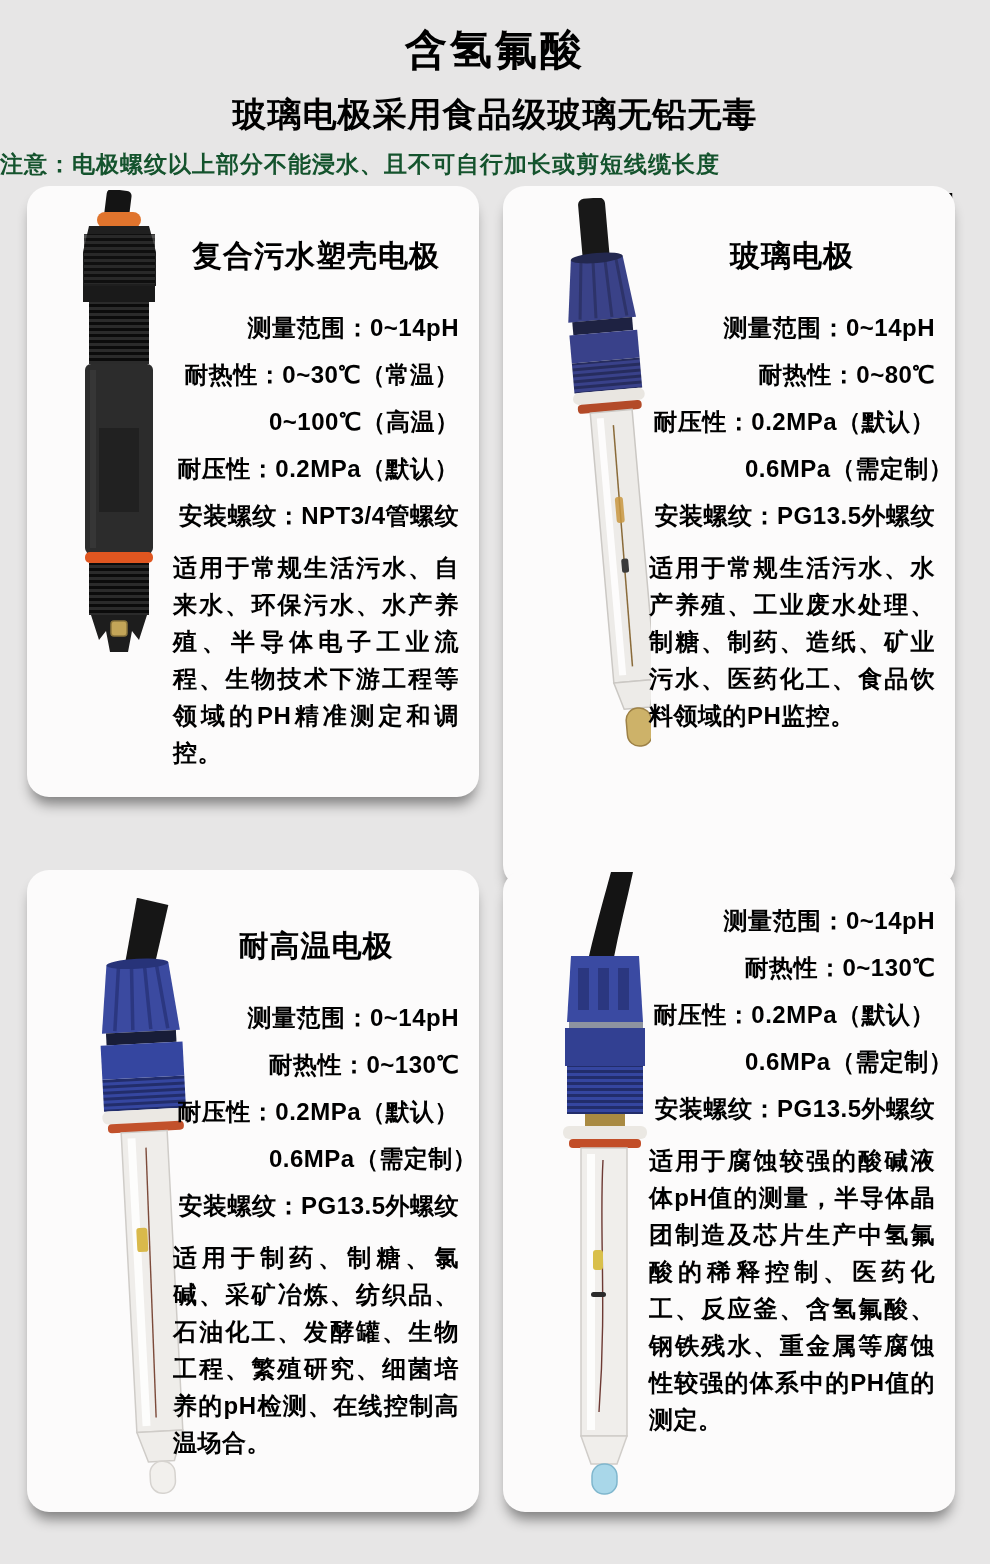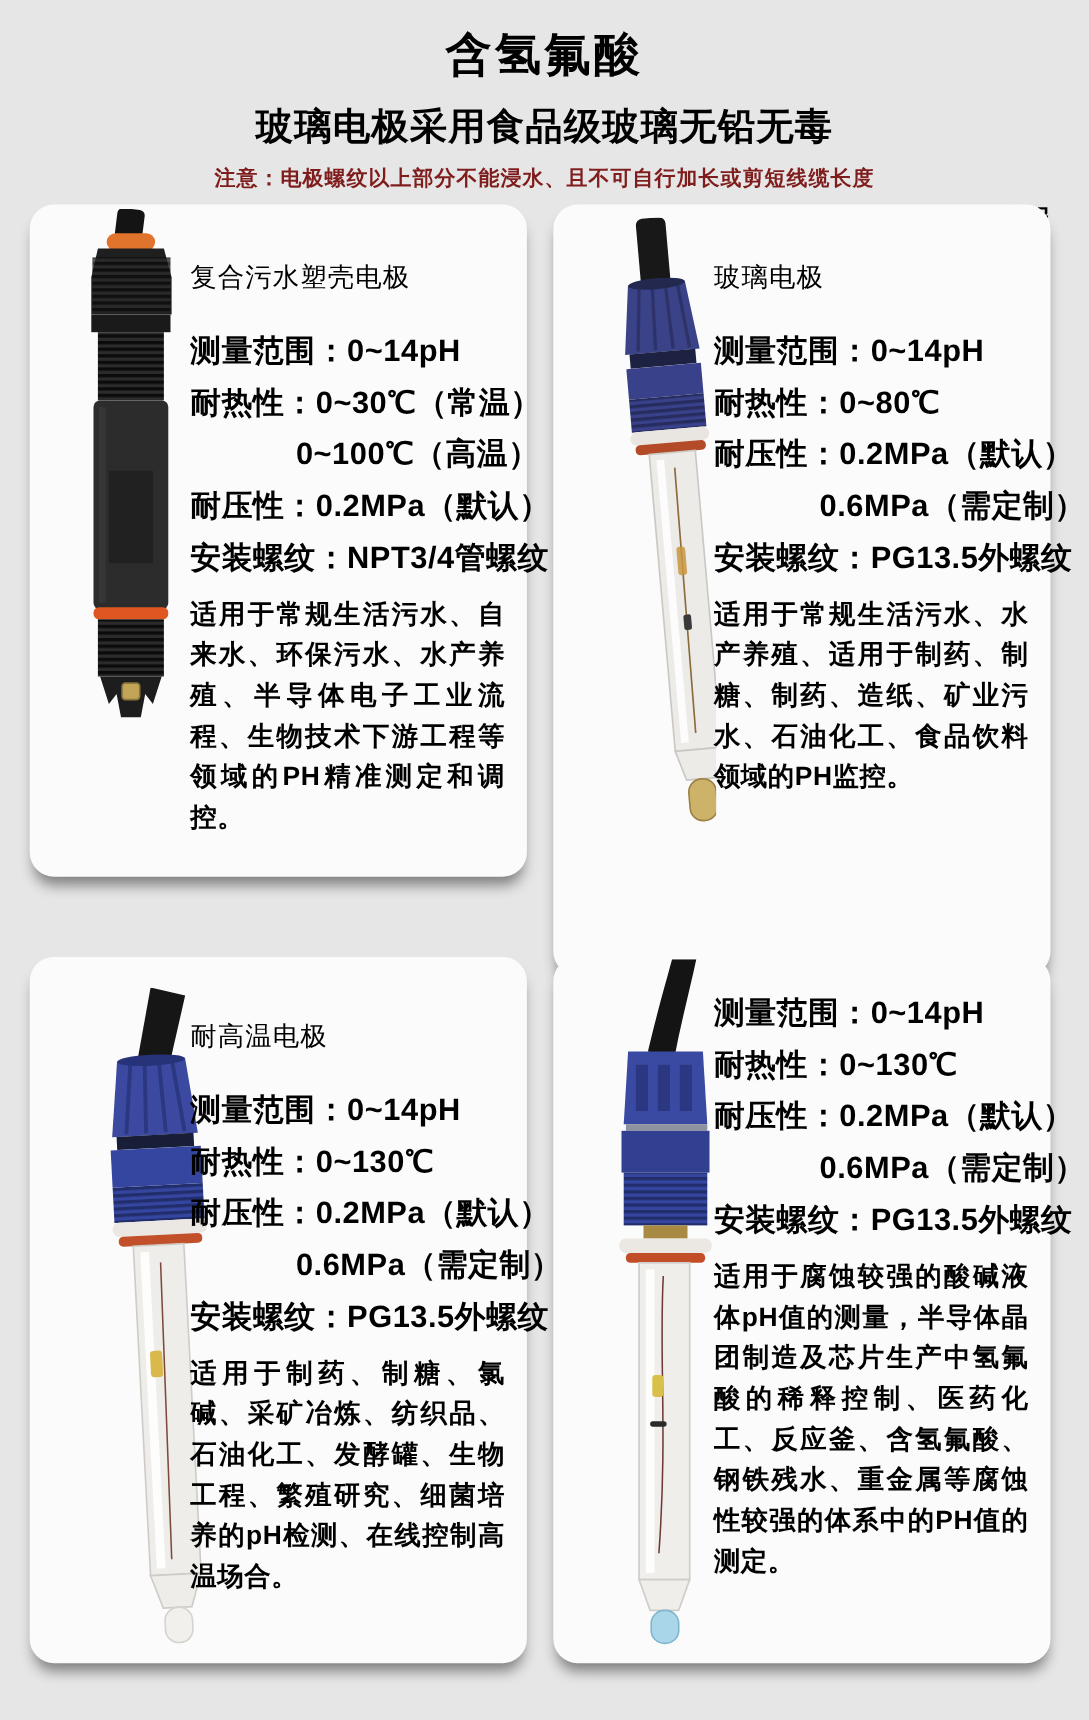--- a/index.html
+++ b/index.html
@@ -11,22 +11,22 @@
   
   .page-title {
     text-align:center; font-size:42px; font-weight:900;
     padding-top:22px; letter-spacing:3px;
   }
   .page-subtitle {
     text-align:center; font-size:34px; font-weight:800;
     margin-top:14px; letter-spacing:1px;
   }
   .page-warning {
-    text-align:center; font-size:19px; font-weight:800;
-    margin-top:11px; letter-spacing:1px; color:#7f1d1d;
+    font-size:23px; font-weight:800;
+    margin-top:11px; letter-spacing:1px; color:#14532d;
   }
   .service-note {
     text-align:right; font-size:22px; font-weight:700;
     margin-top:8px; padding-right:34px; letter-spacing:1px;
   }
   
   .card {
     position:absolute; width:452px; background:#fcfbfb;
     border-radius:22px;
     box-shadow:0 11px 13px -4px rgba(0,0,0,0.45);
@@ -38,28 +38,28 @@
 
   .electrode { position:absolute; }
   .card-1 .electrode { left:32px; top:4px;  width:116px; height:466px; }
   .card-2 .electrode { left:36px; top:12px; width:112px; height:560px; }
   .card-3 .electrode { left:46px; top:28px; width:120px; height:600px; }
   .card-4 .electrode { left:38px; top:2px;  width:120px; height:624px; }
   .electrode svg { width:100%; height:100%; display:block; }
 
   .card-body { position:absolute; left:146px; right:20px; top:0; }
   .card-title {
-    text-align:left; font-size:24px; font-weight:400;
+    text-align:center; font-size:30px; font-weight:700;
     margin-top:50px; letter-spacing:1px; white-space:nowrap;
   }
   .card-3 .card-title, .card-4 .card-title { margin-top:56px; }
   .specs { margin-top:27px; }
   .spec {
-    font-size:28px; font-weight:800; line-height:47px;
-    white-space:nowrap; letter-spacing:0.5px;
+    font-size:24px; font-weight:800; line-height:47px;
+    white-space:nowrap; letter-spacing:0.5px;text-align:right;
   }
   .spec-cont { padding-left:96px; }
   .description {
     margin-top:10px; font-size:24px; font-weight:800;
     line-height:37px; text-align:justify; letter-spacing:0.5px;
   }
 </style>
 </head>
 <body>
 
@@ -138,21 +138,21 @@
     </div>
     <div class="card-body">
       <div class="card-title">玻璃电极</div>
       <div class="specs">
         <div class="spec"><span>测量范围：</span><span>0~14pH</span></div>
         <div class="spec"><span>耐热性：</span><span>0~80℃</span></div>
         <div class="spec"><span>耐压性：</span><span>0.2MPa（默认）</span></div>
         <div class="spec spec-cont">0.6MPa（需定制）</div>
         <div class="spec"><span>安装螺纹：</span><span>PG13.5外螺纹</span></div>
       </div>
-      <div class="description">适用于常规生活污水、水产养殖、适用于制药、制糖、制药、造纸、矿业污水、石油化工、食品饮料领域的PH监控。</div>
+      <div class="description">适用于常规生活污水、水产养殖、工业废水处理、制糖、制药、造纸、矿业污水、医药化工、食品饮料领域的PH监控。</div>
     </div>
   </div>
 
   <div class="card card-3">
     <div class="electrode">
       <svg viewBox="0 0 120 600" xmlns="http://www.w3.org/2000/svg">
         <defs>
           <pattern id="thr3" width="8" height="6" patternUnits="userSpaceOnUse">
             <rect width="8" height="6" fill="#3546a0"></rect>
               <rect width="8" height="3" fill="#222d6b"></rect>

